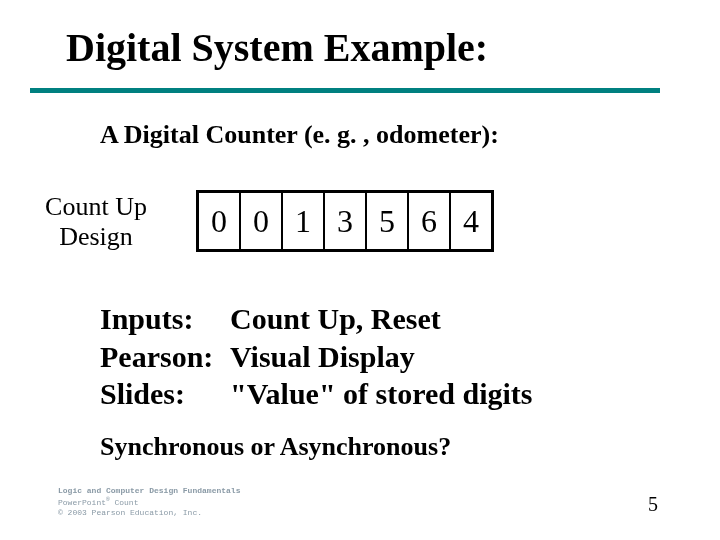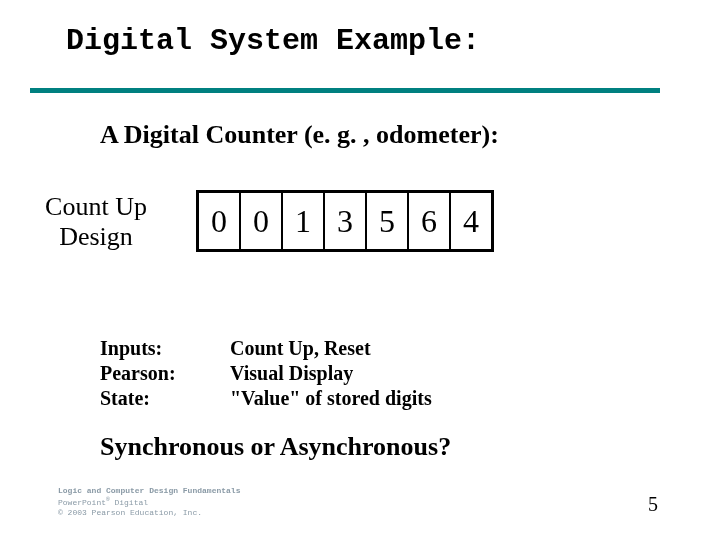--- a/index.html
+++ b/index.html
@@ -12,23 +12,23 @@
     color: #000;
     position: relative;
     overflow: hidden;
   }
   .slide {
     position: relative;
     width: 720px;
     height: 540px;
   }
   .title {
-    font-family: Liberation Mono, monospace;
+    font-family: Liberation Serif, serif;
     font-weight: bold;
-    font-size: 30px;
+    font-size: 40px;
     position: absolute;
     left: 66px;
     top: 24px;
     text-align: right;
   }
   .hr {
     position: absolute;
     left: 30px;
     top: 88px;
     width: 630px;
@@ -68,24 +68,23 @@
     justify-content: center;
     font-size: 32px;
   }
   .digit:last-child {
     border-right: none;
   }
   .io-block {
     position: absolute;
     left: 100px;
     top: 300px;
-    font-size: 20px;
+    font-size: 30px;
     font-weight: bold;
     line-height: 1.25;
-    margin-top: 36px;
   }
   .io-row {
     display: flex;
   }
   .io-label {
     width: 130px;
   }
   .question {
     position: absolute;
     left: 100px;
@@ -142,28 +141,28 @@
   <div class="io-block">
     <div class="io-row">
       <div class="io-label">Inputs:</div>
       <div>Count Up, Reset</div>
     </div>
     <div class="io-row">
       <div class="io-label">Pearson:</div>
       <div>Visual Display</div>
     </div>
     <div class="io-row">
-      <div class="io-label">State:</div>
+      <div class="io-label">Slides:</div>
       <div>"Value" of stored digits</div>
     </div>
   </div>
 
   <div class="question">Synchronous or Asynchronous?</div>
 
   <div class="footer">
     <div class="l1">Logic and Computer Design Fundamentals</div>
-    <div><span>PowerPoint</span><sup>®</sup><span> Digital</span></div>
+    <div><span>PowerPoint</span><sup>®</sup><span> Count</span></div>
     <div>© 2003 Pearson Education, Inc.</div>
   </div>
 
   <div class="pagenum">5</div>
 
 </div>
 
 </body></html>

